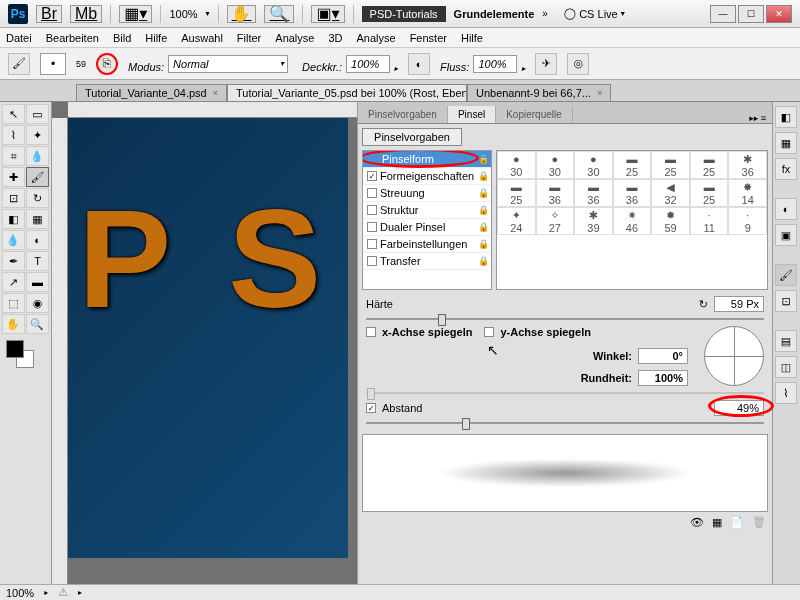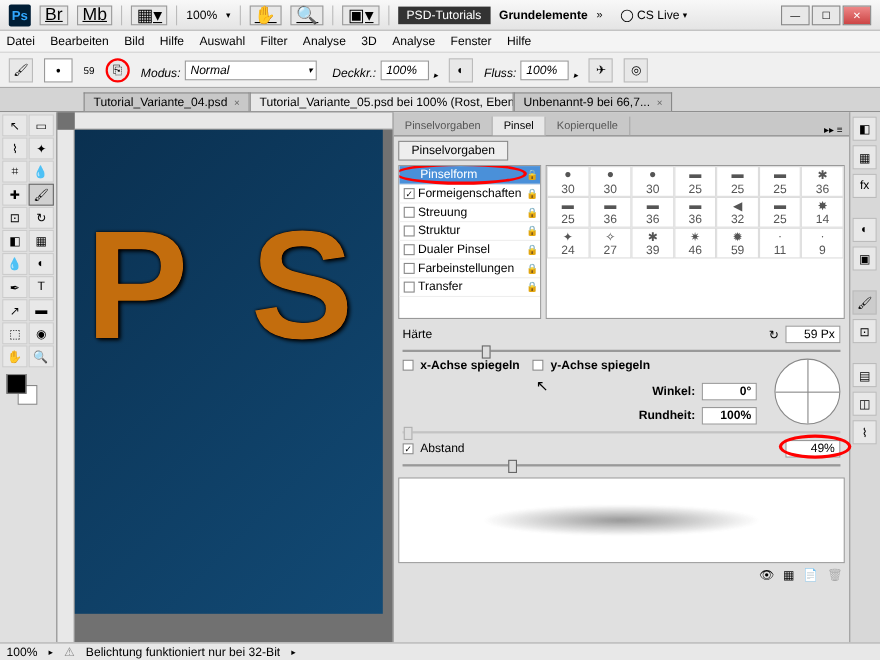--- a/index.html
+++ b/index.html
@@ -412,17 +412,16 @@
     <div class="dock-icon">▤</div>
     <div class="dock-icon">◫</div>
     <div class="dock-icon">⌇</div>
   </div>
 </div>
 
 <div class="statusbar">
   <span>100%</span>
   <span style="font-size:8px;">▸</span>
   <span style="color:#888;">⚠</span>
-  <span>Belichtung funktioniert nur bei 32-Bit</span>
   <span style="font-size:8px;">▸</span>
 </div>
 
 <div class="cursor">↖</div>
 
 </body></html>

